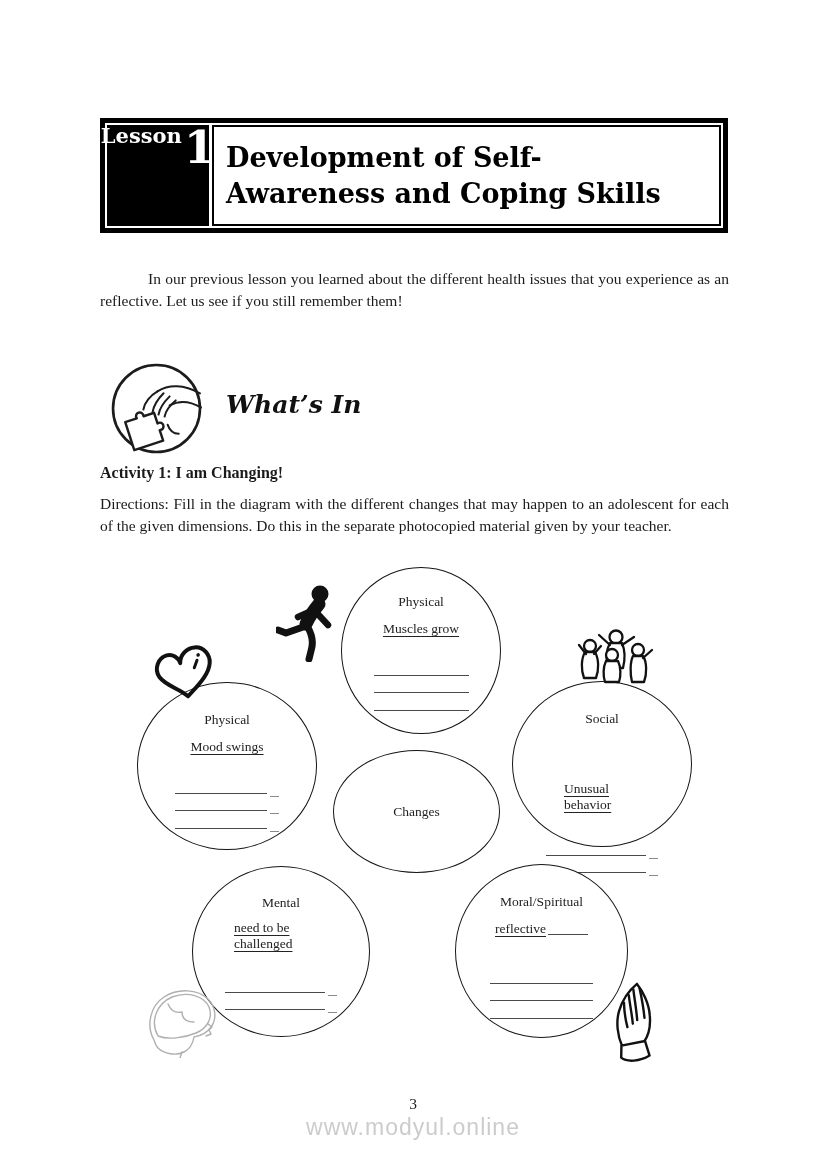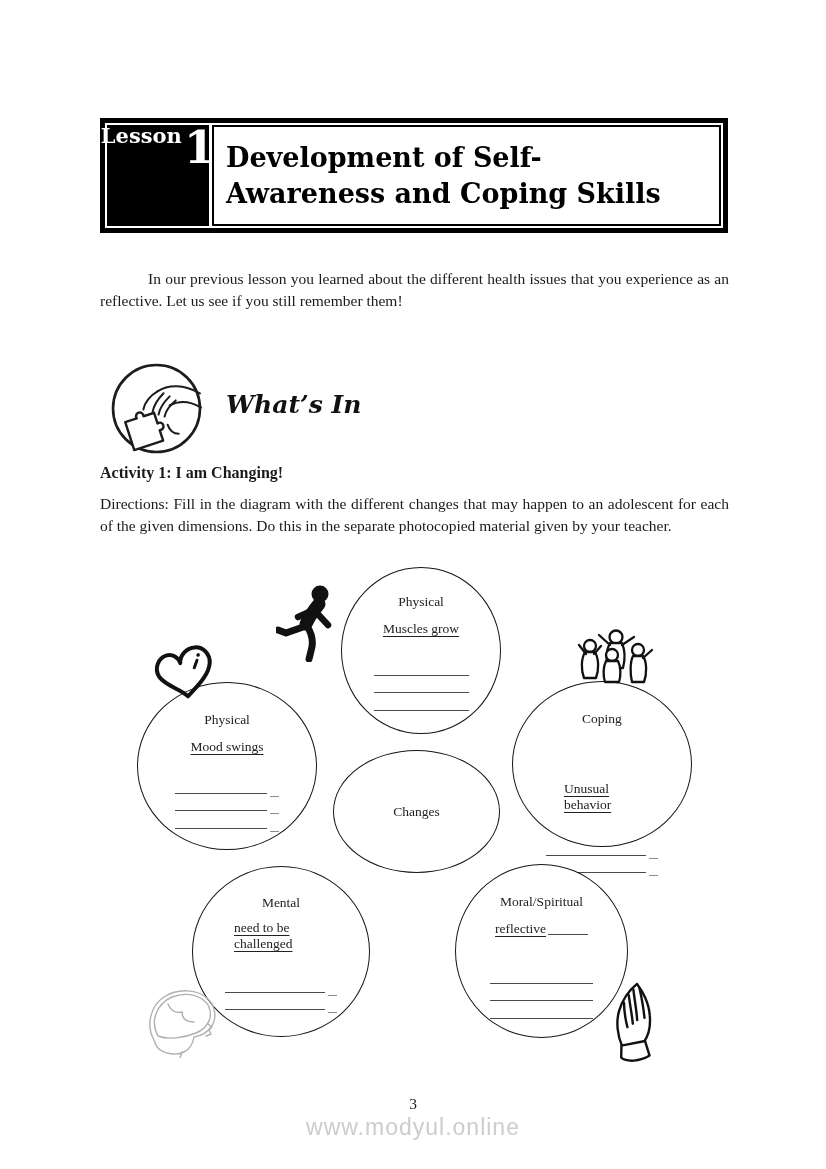--- a/index.html
+++ b/index.html
@@ -177,21 +177,21 @@
           <span class="tail"></span>
         </div>
       <div class="blank-row">
           <span class="seg"></span>
           <span class="tail"></span>
         </div>
     </div>
   </div>
 
   <div class="bubble" id="c-social">
-    <div class="blabel">Coping</div>
+    <div class="blabel">Social</div>
     <div class="answer-line"><span class="answer-block answer">Unusual behavior</span></div>
     <div class="blanks">
       <div class="blank-row">
           <span class="seg"></span>
           <span class="tail"></span>
         </div>
       <div class="blank-row">
           <span class="seg"></span>
           <span class="tail"></span>
         </div>

